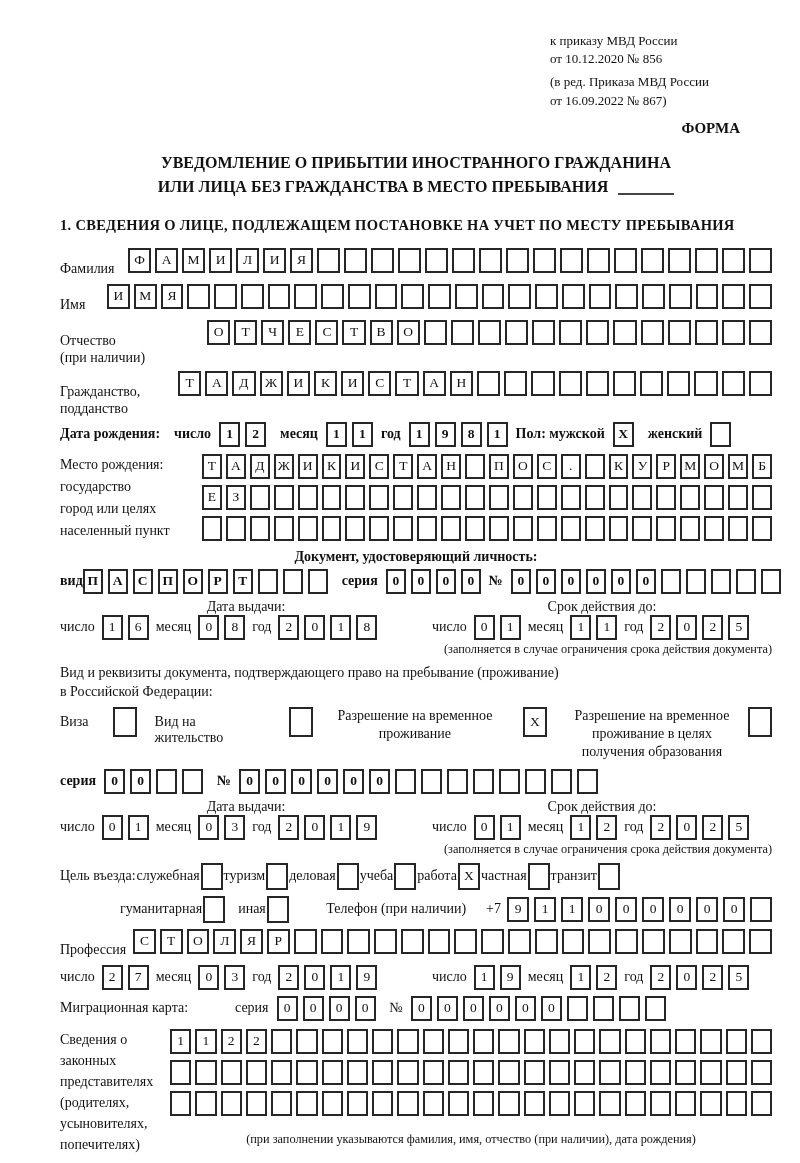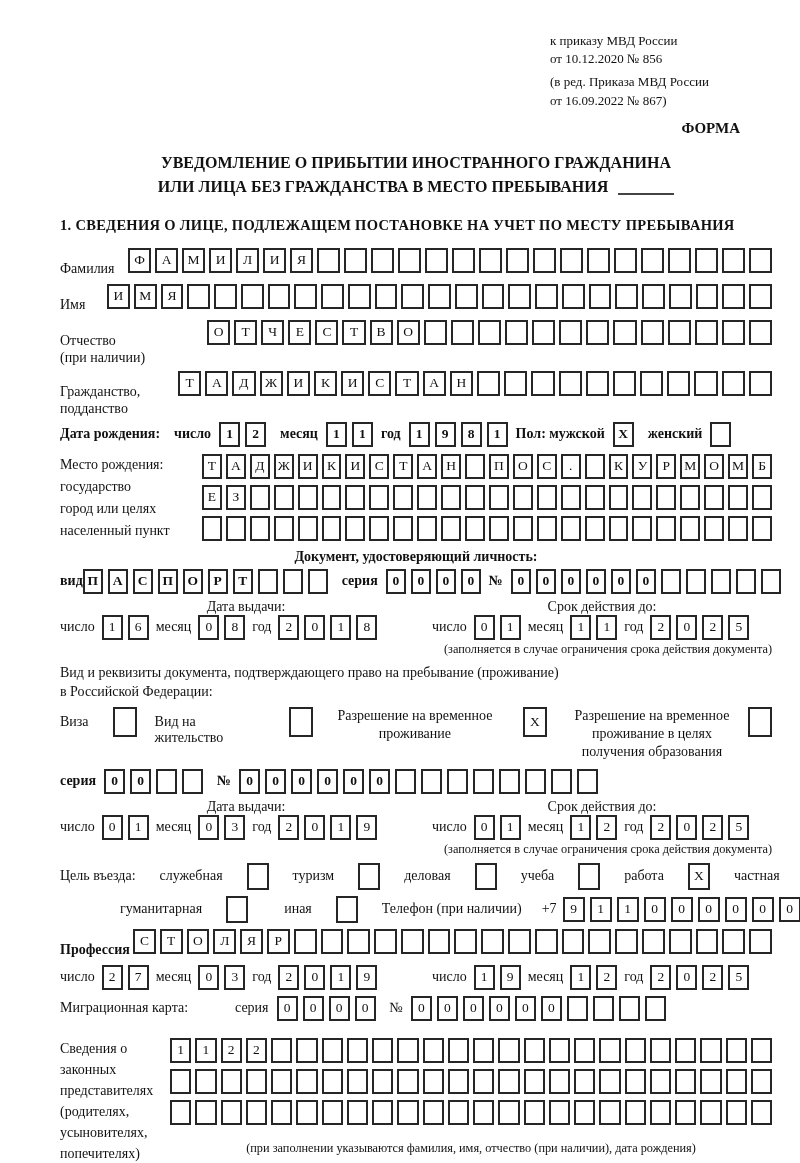--- a/index.html
+++ b/index.html
@@ -33,21 +33,21 @@
   .inline{display:flex;align-items:center;font-weight:bold;}
   .dl{font-size:14px;white-space:nowrap;}
 
   
   .w-surname{width:68px;}
   .w-name{width:47px;}
   .w-patr{width:147px;}
   .w-cit{width:118px;}
   .w-birth{width:142px;}
   .w-kind{width:45px;}
-  .w-prof{width:73px;font-weight:bold;}
+  .w-prof{width:73px;}
   .w-reps{width:110px;line-height:21px;}
 
   .stackrows{flex:1;display:flex;flex-direction:column;}
   .stackrows .grow{margin-bottom:6px;}
 
   
   .two{display:flex;align-items:center;}
   .h1{width:372px;flex-shrink:0;display:flex;align-items:center;gap:7px;}
   .h2{flex:1;display:flex;align-items:center;gap:7px;}
   .hdr .h1,.hdr .h2{display:block;text-align:center;font-size:14px;}
@@ -59,25 +59,25 @@
   
   .optrow{display:flex;align-items:flex-start;margin-top:6px;margin-bottom:8px;}
   .optlbl{font-size:14px;padding-top:7px;}
   .optc{text-align:center;line-height:18px;padding-top:0;}
   .o3{max-width:172px;}
   .o4{max-width:178px;}
   .og{display:flex;align-items:flex-start;gap:9px;}
   .mr14{margin-right:14px;} .mr18{margin-right:18px;gap:24px;} .mr8{margin-right:8px;}
   .ml6{margin-left:6px;} .ml12{margin-left:12px;}
 
-  .goalrow{display:flex;align-items:center;gap:24px;margin-bottom:6px;}
+  .goalrow{display:flex;align-items:center;gap:1px;margin-bottom:6px;}
   .indent{margin-left:60px;}
   .phone-grp{display:flex;align-items:center;gap:6px;margin-left:auto;}
 
-  .migrow{display:flex;align-items:center;margin-bottom:17px;}
+  .migrow{display:flex;align-items:center;margin-bottom:8px;}
 
   .repfoot{margin-top:10px;text-align:center;font-size:12.3px;}
 </style>
 </head>
 <body>
 
 <div class="page">
 
   <div class="appendix">
     <div>к приказу МВД России</div>

